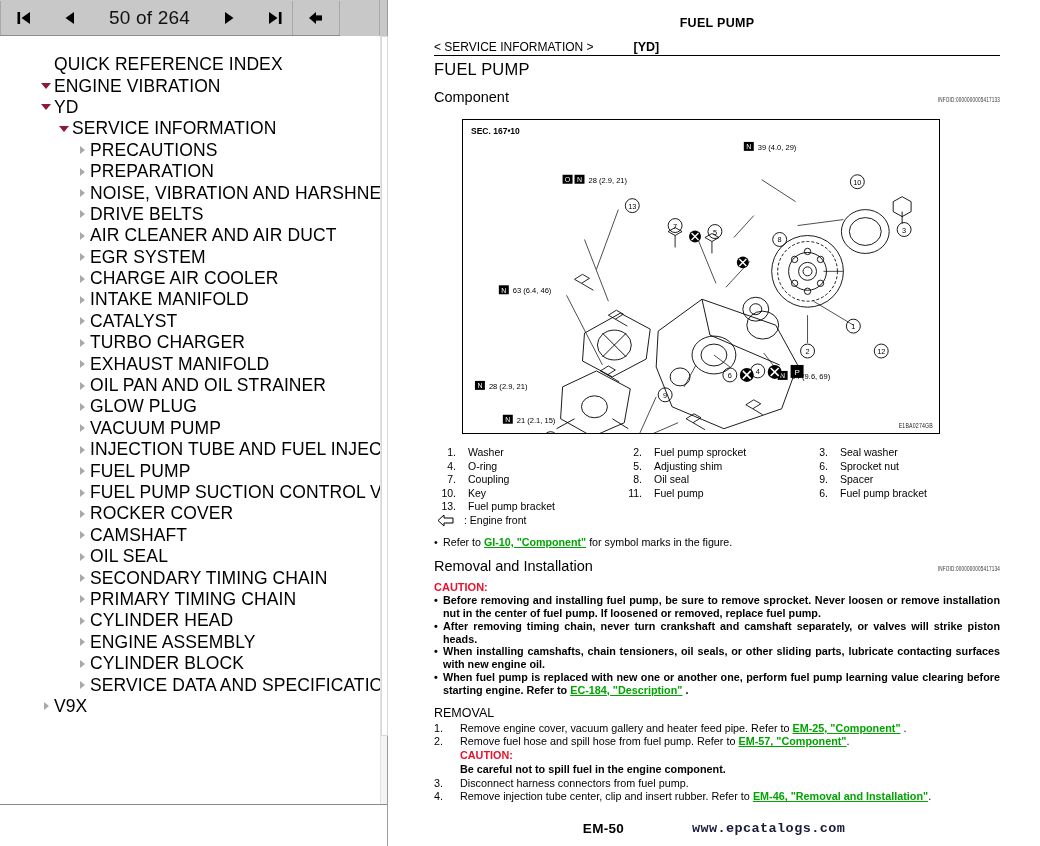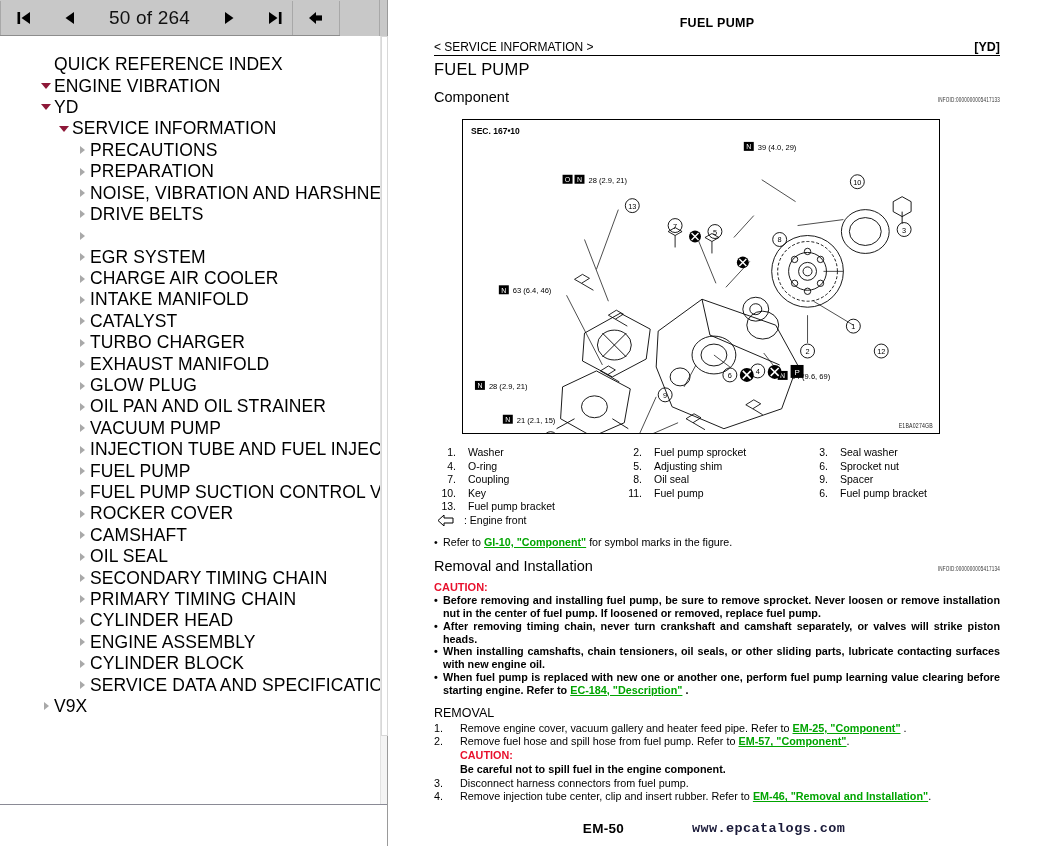--- a/index.html
+++ b/index.html
@@ -49,22 +49,22 @@
   .vthumb { position:absolute; left:0; top:0; width:7px; height:700px;
             background:#ffffff; border:1px solid #d8d8d8; }
   .left-bottom { position:absolute; left:0; right:0; bottom:0; height:42px; background:#fff;
                  border-top:1px solid #8a8a95; }
 
   
   .doc-pane { flex:1; height:846px; background:#fff; position:relative;
               padding:8px 40px 0 46px; }
   .doc-title { text-align:center; font-size:12.5px; font-weight:bold; letter-spacing:.3px;
                margin-top:8px; }
-  .sec-row { display:flex; justify-content:space-between; align-items:flex-end;
-             margin-top:10px; }
+  .sec-row { display:flex; justify-content:flex-start; align-items:flex-end;
+             margin-top:10px;gap:40px; }
   .sec-left { font-size:12px; }
   .sec-right { font-size:12.5px; font-weight:bold; }
   .rule { border-bottom:1.6px solid #000; margin-top:1px; }
   .h1 { font-size:16.5px; margin-top:4px; letter-spacing:.2px; }
   .h2row { display:flex; justify-content:space-between; align-items:baseline; margin-top:10px; }
   .h2 { font-size:14.5px; }
   .infoid { font-size:4.6px; color:#333; letter-spacing:.2px; transform:scaleY(1.4);
             transform-origin:right bottom; white-space:nowrap; }
 
   
@@ -197,20 +197,21 @@
           <div class="node lvl3">
             <div class="tw">
               <div class="tri-right"></div>
             </div>
             <div class="lbl">DRIVE BELTS</div>
           </div>
           <div class="node lvl3">
             <div class="tw">
               <div class="tri-right"></div>
             </div>
+            <div class="lbl">AIR CLEANER AND AIR DUCT</div>
           </div>
           <div class="node lvl3">
             <div class="tw">
               <div class="tri-right"></div>
             </div>
             <div class="lbl">EGR SYSTEM</div>
           </div>
           <div class="node lvl3">
             <div class="tw">
               <div class="tri-right"></div>
@@ -238,27 +239,27 @@
           <div class="node lvl3">
             <div class="tw">
               <div class="tri-right"></div>
             </div>
             <div class="lbl">EXHAUST MANIFOLD</div>
           </div>
           <div class="node lvl3">
             <div class="tw">
               <div class="tri-right"></div>
             </div>
+            <div class="lbl">OIL PAN AND OIL STRAINER</div>
+          </div>
+          <div class="node lvl3">
+            <div class="tw">
+              <div class="tri-right"></div>
+            </div>
             <div class="lbl">GLOW PLUG</div>
-          </div>
-          <div class="node lvl3">
-            <div class="tw">
-              <div class="tri-right"></div>
-            </div>
-            <div class="lbl">OIL PAN AND OIL STRAINER</div>
           </div>
           <div class="node lvl3">
             <div class="tw">
               <div class="tri-right"></div>
             </div>
             <div class="lbl">VACUUM PUMP</div>
           </div>
           <div class="node lvl3">
             <div class="tw">
               <div class="tri-right"></div>

